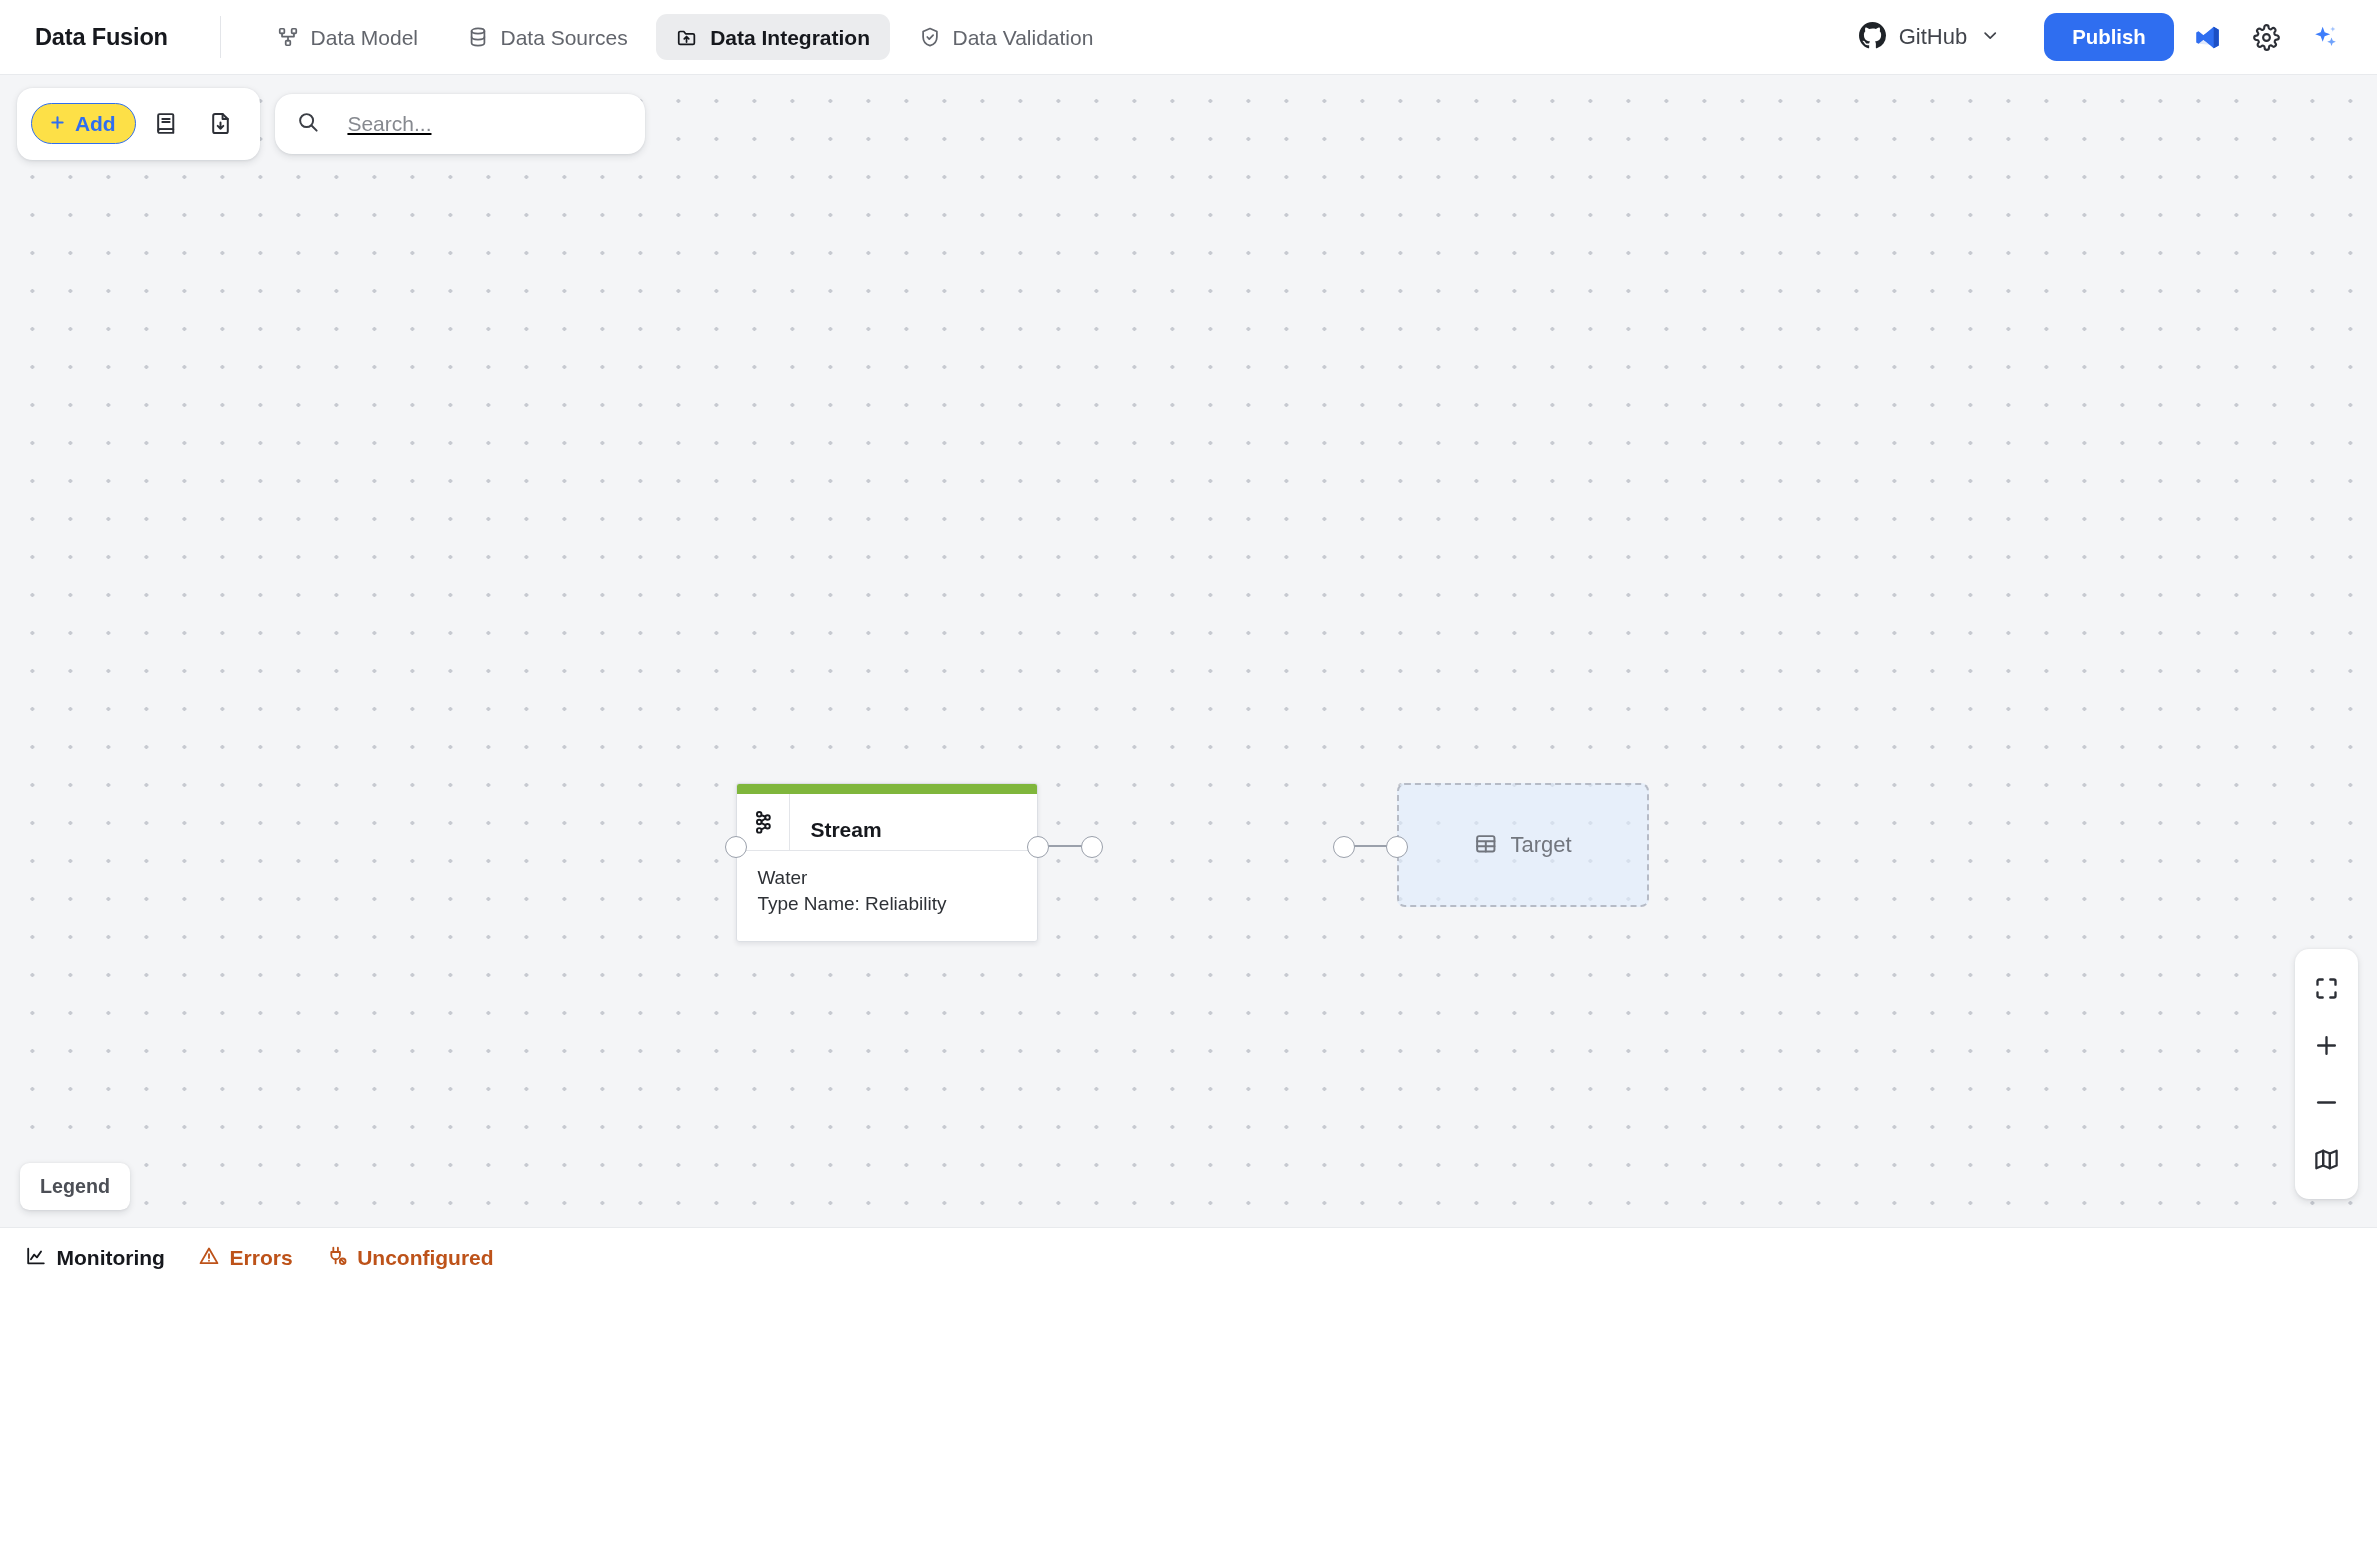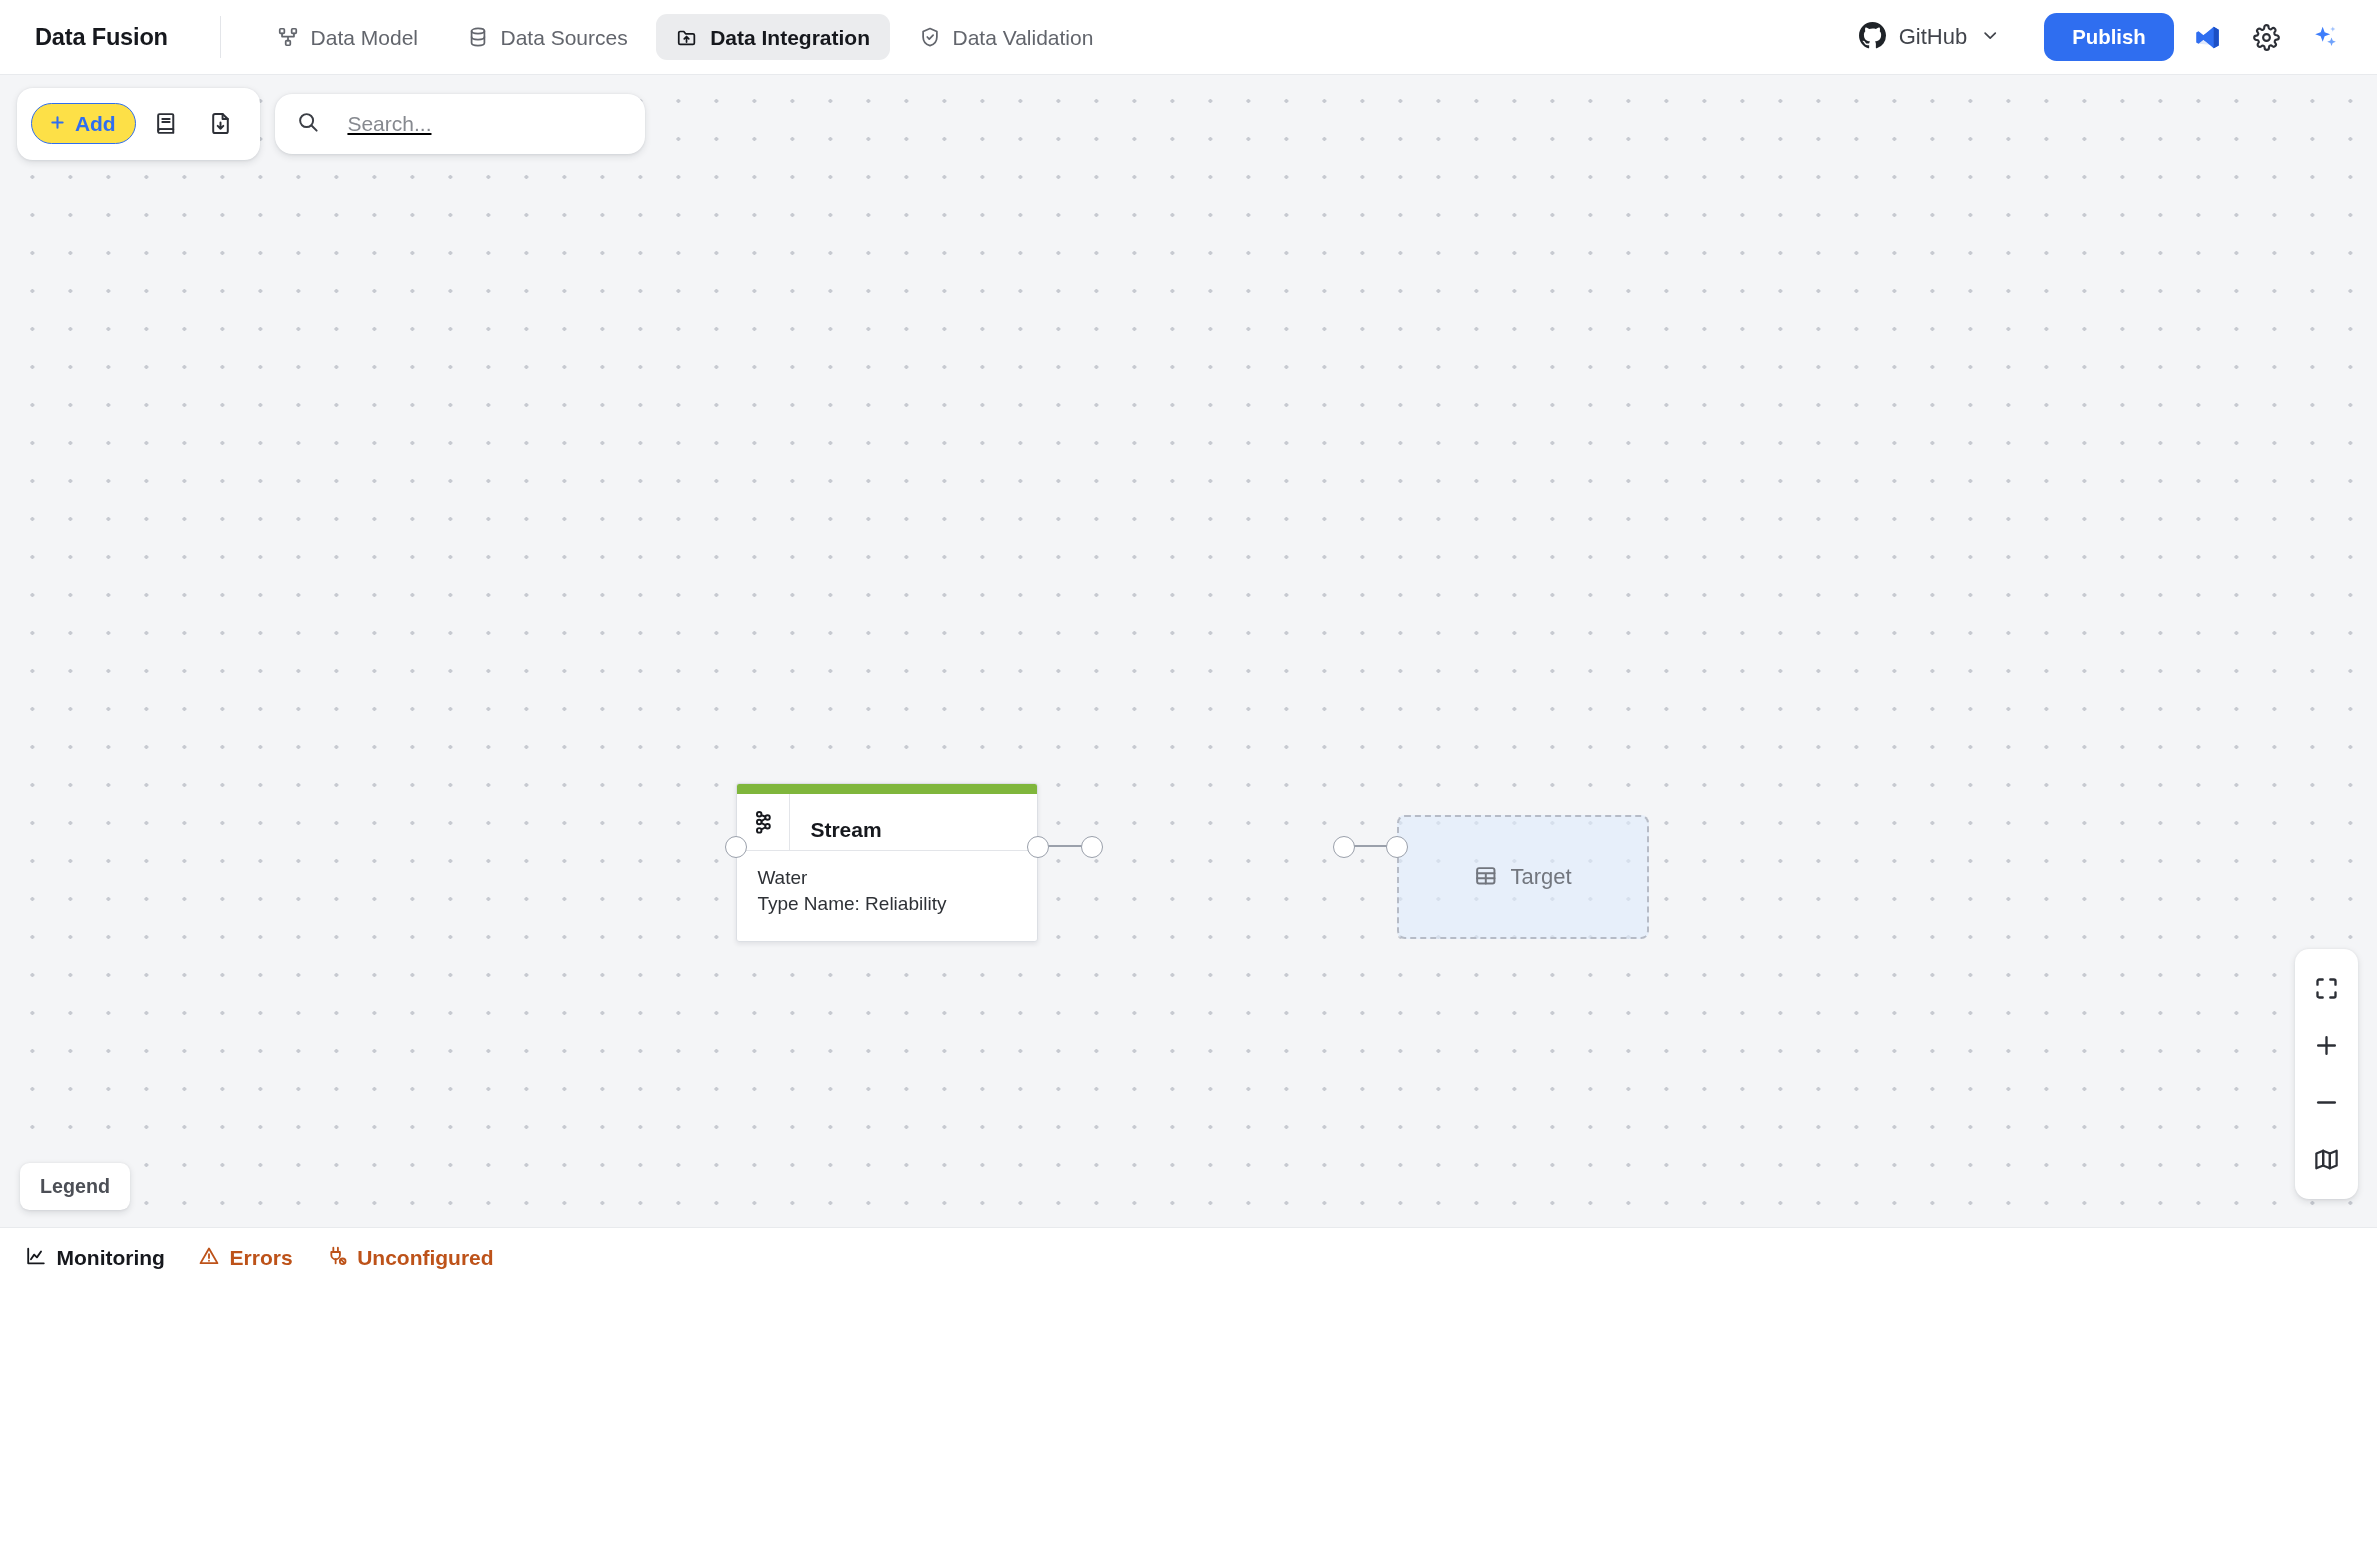--- a/index.html
+++ b/index.html
@@ -290,21 +290,21 @@
     font-family: "DejaVu Sans Mono", monospace;
     font-size: 19px;
     color: #22252b;
     letter-spacing: -0.2px;
   }
 
   
   .node-target {
     position: absolute;
     left: 1397px;
-    top: 740px;
+    top: 708px;
     width: 252px;
     height: 124px;
     background: rgba(223,236,252,0.62);
     border: 2.4px dashed #b6bbc6;
     border-radius: 7.9px;
     display: flex;
     align-items: center;
     justify-content: center;
     gap: 12.6px;
   }

